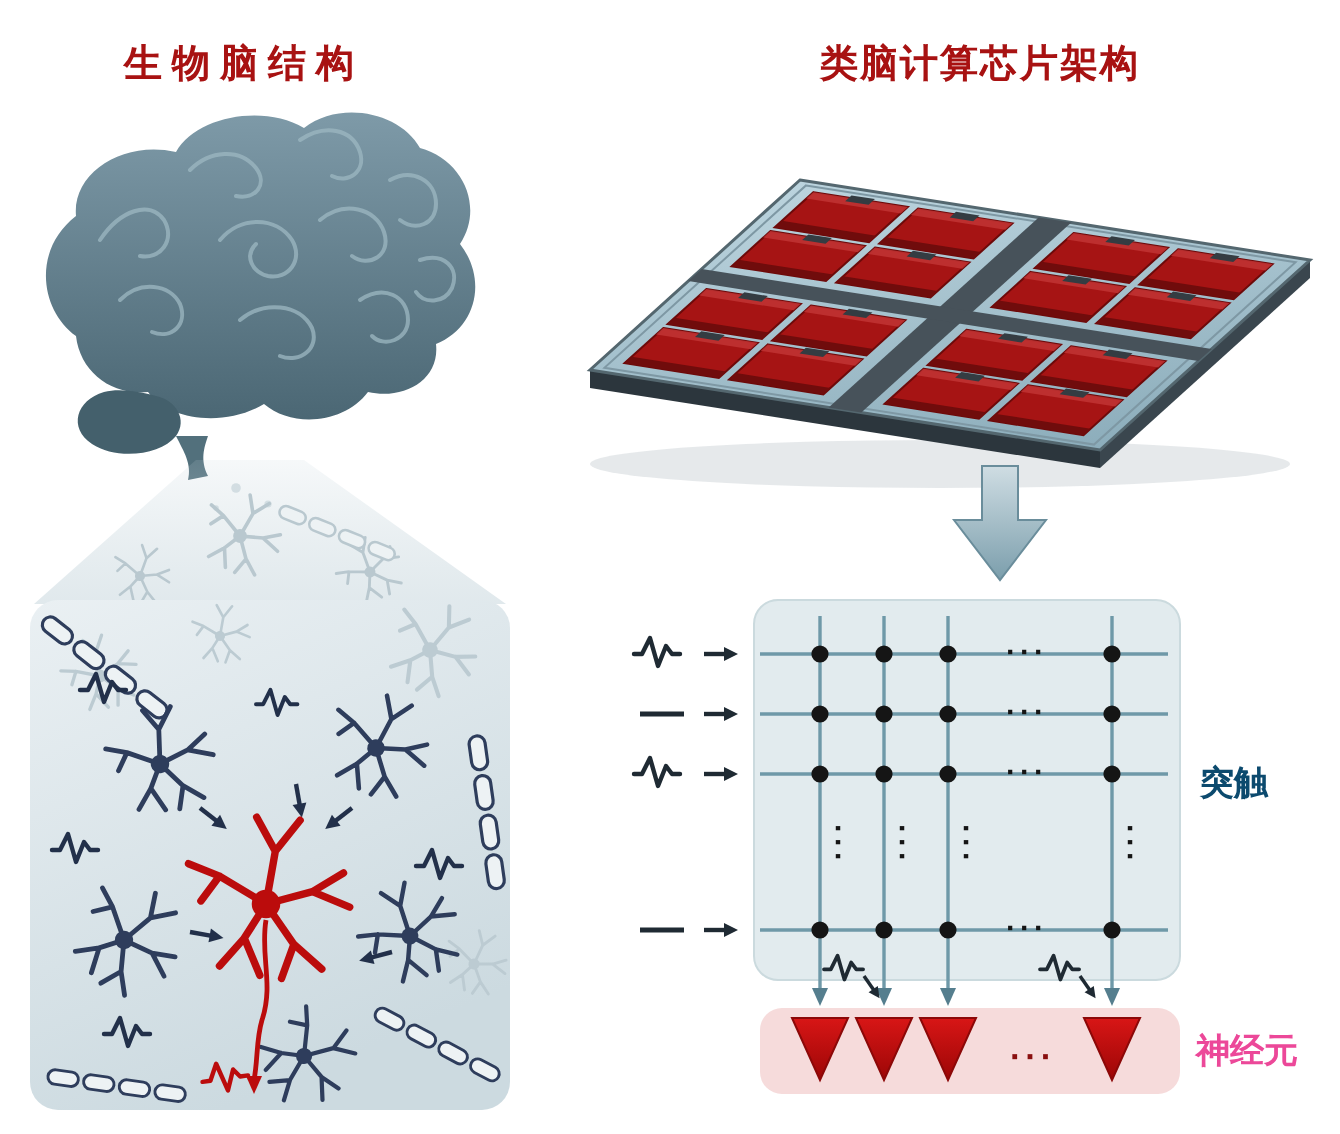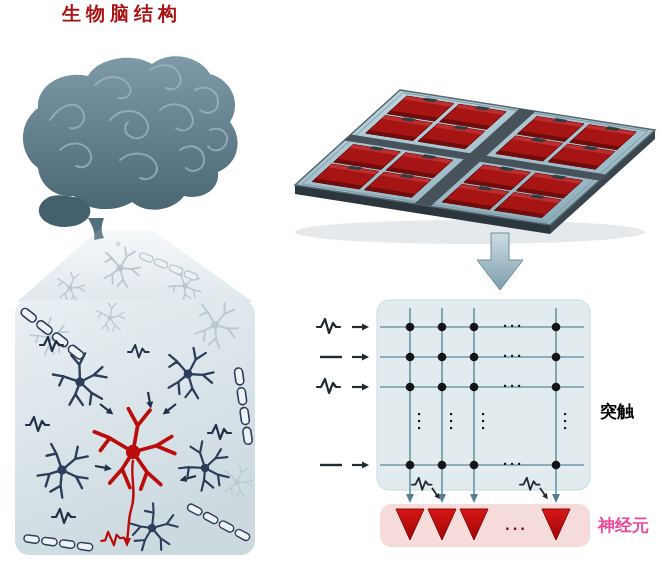--- a/index.html
+++ b/index.html
@@ -1,23 +1,23 @@
 <!DOCTYPE html>
 <html><head>
 <meta charset="utf-8">
 <style>
   html,body{margin:0;padding:0;background:#ffffff;}
   body{font-family:"Liberation Sans","DejaVu Sans",sans-serif;}
   .stage{position:relative;width:670px;height:567px;background:#ffffff;overflow:hidden;}
   .art{position:absolute;left:0;top:0;}
-  .title{position:absolute;top:1px;font-weight:bold;font-size:19px;color:#a81212;text-align:center;}
+  .title{position:absolute;top:19px;font-weight:bold;font-size:19px;color:#a81212;text-align:center;}
   .title.left{left:17px;width:210px;letter-spacing:5px;}
   .title.right{left:370px;width:240px;letter-spacing:1px;}
   .label{position:absolute;font-weight:bold;font-size:17px;}
-  .label.synapse{left:600px;top:400px;color:#000000;}
+  .label.synapse{left:600px;top:380px;color:#0c4a6e;}
   .label.neuron{left:598px;top:514px;color:#ec4899;}
   .ell{font-weight:bold;letter-spacing:2px;}
 </style>
 </head>
 <body>
 
 <div class="stage">
 
 <svg class="art" width="670" height="567" viewBox="0 0 670 567">
   <defs>
@@ -281,16 +281,17 @@
       <polygon points="396,509 424,509 410,540"></polygon>
       <polygon points="428,509 456,509 442,540"></polygon>
       <polygon points="460,509 488,509 474,540"></polygon>
       <polygon points="542,509 570,509 556,540"></polygon>
     </g>
     <text class="ell" x="505" y="534" font-size="17" fill="#8a0f0f">···</text>
   </g>
 </svg>
 
 <div class="title left">生物脑结构</div>
+<div class="title right">类脑计算芯片架构</div>
 <div class="label synapse">突触</div>
 <div class="label neuron">神经元</div>
 
 </div>
 
 </body></html>

